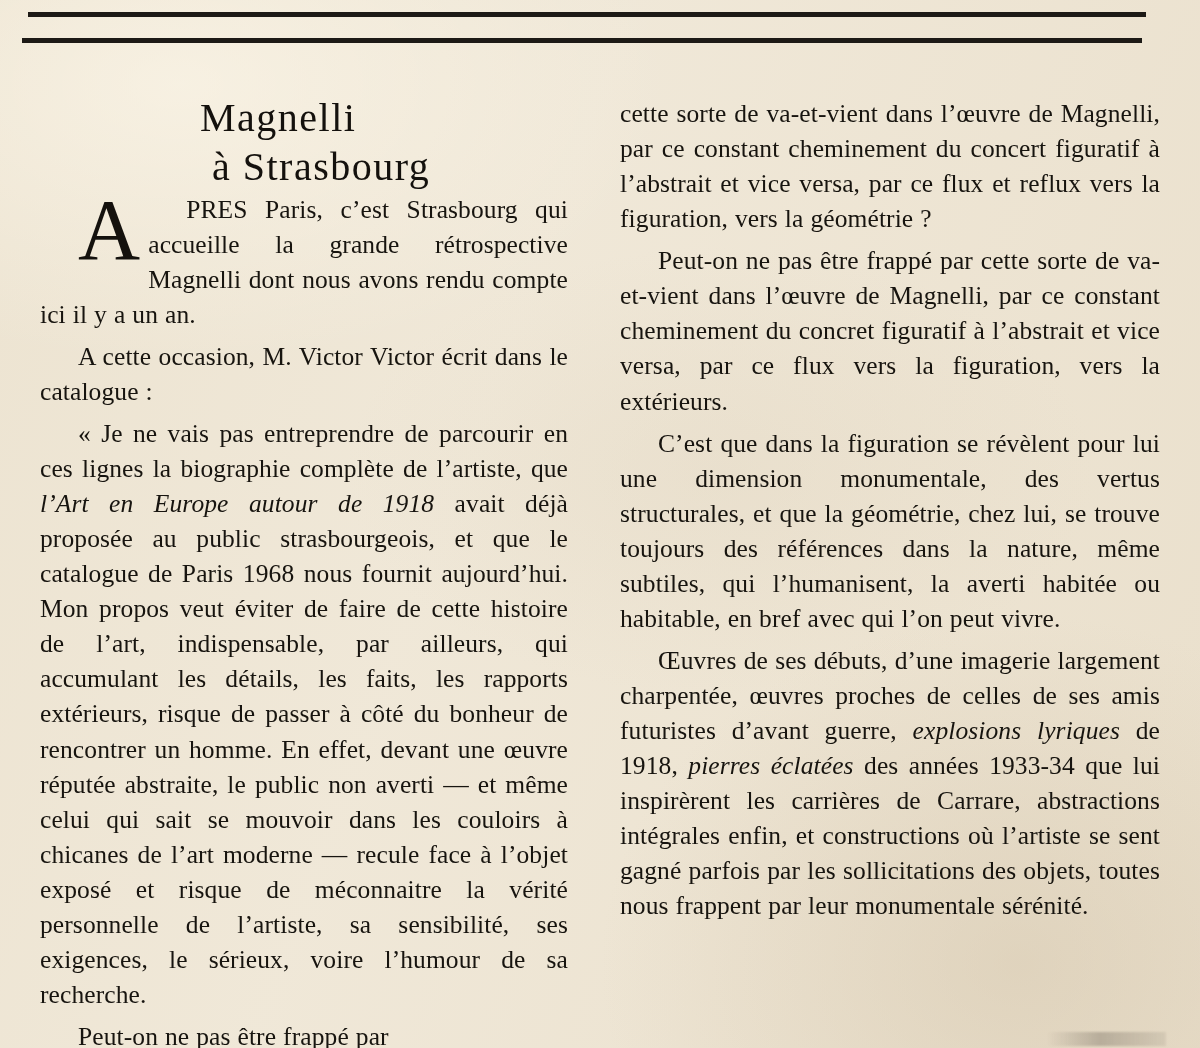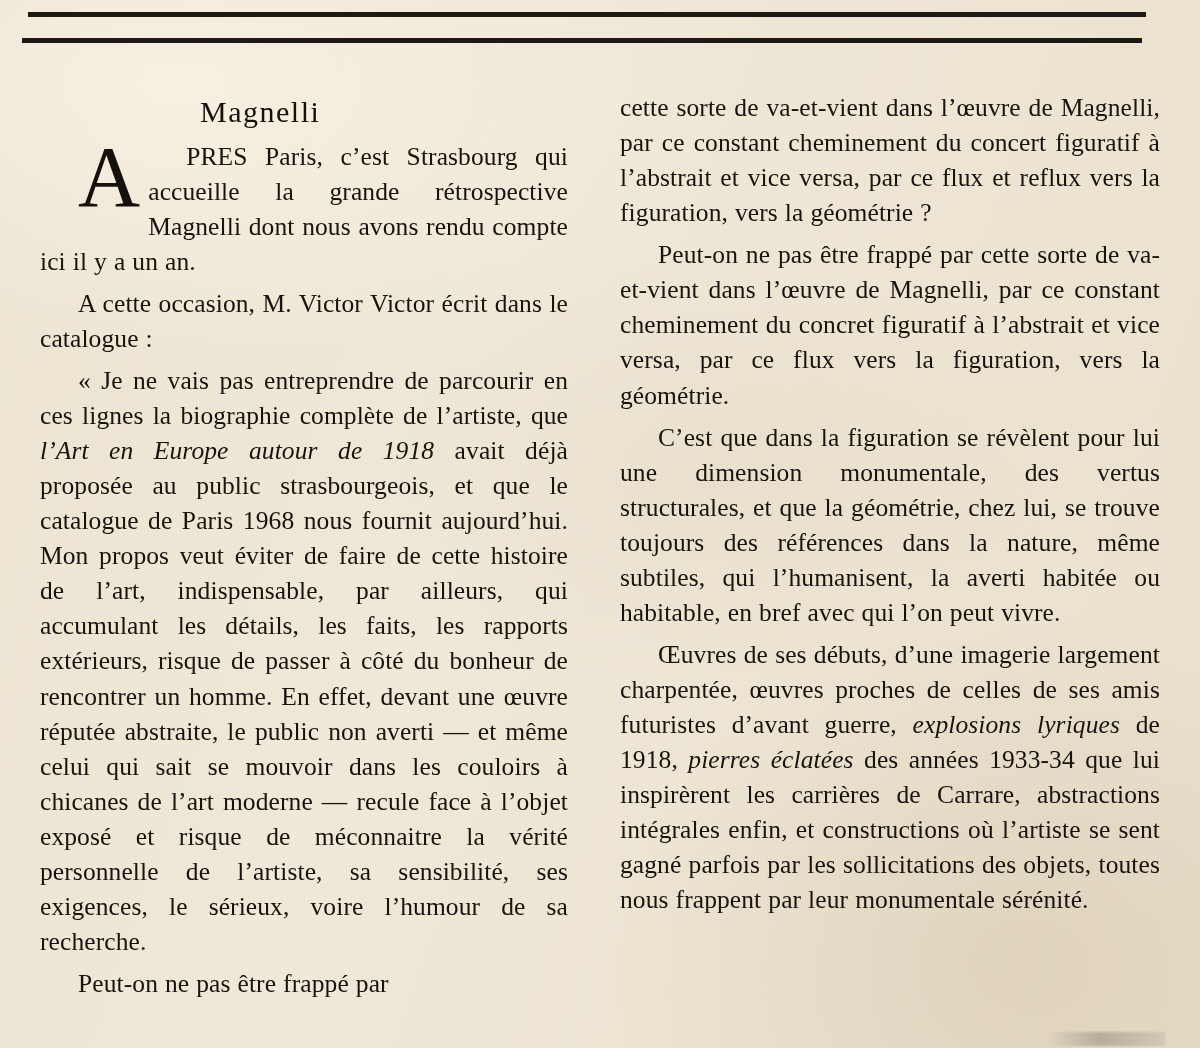--- a/index.html
+++ b/index.html
@@ -70,24 +70,24 @@
     left: 40px;
     width: 528px;
   }
   .col-right {
     left: 620px;
     width: 540px;
   }
 
   .headline {
     font-family: "Liberation Serif", serif;
-    font-size: 30px;
+    font-size: 40px;
     line-height: 1.22;
     letter-spacing: 1.5px;
-    margin: 24px 0 8px 0;
+    margin: 24px 0 0 0;
     padding-left: 160px;
     color: #14110d;
     font-weight: 400;
   }
   .headline .line2 {
     display: block;
     padding-left: 12px;
   }
 
   p.body {
@@ -116,21 +116,21 @@
     line-height: 0.76;
     padding: 6px 8px 0 0;
     font-family: "Liberation Serif", serif;
     color: #14110d;
   }
 
   em.it {
   }
 
   .col-right p.first {
-    margin-top: 20px;
+    margin-top: 26px;
     text-indent: 0;
   }
 
   .footer-smudge {
     position: absolute;
     right: 34px;
     bottom: 2px;
     width: 120px;
     height: 14px;
     background: linear-gradient(90deg, rgba(40,34,26,0) 0%, rgba(40,34,26,0.35) 45%, rgba(40,34,26,0.12) 100%);
@@ -147,41 +147,42 @@
 
   <div class="rule-top-1"></div>
   <div class="rule-top-2"></div>
 
   <div class="columns">
 
     <div class="col col-left">
 
       <h1 class="headline">
         <span>Magnelli</span>
+        <span class="line2">à Strasbourg</span>
       </h1>
 
       <p class="body dropcap-para">
         <span class="dropcap">A</span><span>PRES Paris, c’est Strasbourg qui accueille la grande rétrospective Magnelli dont nous avons rendu compte ici il y a un an.</span>
       </p>
 
       <p class="body">A cette occasion, M. Victor Victor écrit dans le catalogue :</p>
 
       <p class="body">
         <span>« Je ne vais pas entreprendre de parcourir en ces lignes la biographie complète de l’artiste, que </span><em class="it">l’Art en Europe autour de 1918</em><span> avait déjà proposée au public strasbourgeois, et que le catalogue de Paris 1968 nous fournit aujourd’hui. Mon propos veut éviter de faire de cette histoire de l’art, indispensable, par ailleurs, qui accumulant les détails, les faits, les rapports extérieurs, risque de passer à côté du bonheur de rencontrer un homme. En effet, devant une œuvre réputée abstraite, le public non averti — et même celui qui sait se mouvoir dans les couloirs à chicanes de l’art moderne — recule face à l’objet exposé et risque de méconnaitre la vérité personnelle de l’artiste, sa sensibilité, ses exigences, le sérieux, voire l’humour de sa recherche.</span>
       </p>
 
       <p class="body">Peut-on ne pas être frappé par</p>
 
     </div>
 
     <div class="col col-right">
 
       <p class="body first">cette sorte de va-et-vient dans l’œuvre de Magnelli, par ce constant cheminement du concert figuratif à l’abstrait et vice versa, par ce flux et reflux vers la figuration, vers la géométrie ?</p>
 
-      <p class="body">Peut-on ne pas être frappé par cette sorte de va-et-vient dans l’œuvre de Magnelli, par ce constant cheminement du concret figuratif à l’abstrait et vice versa, par ce flux vers la figuration, vers la géométrie.</p>
+      <p class="body">Peut-on ne pas être frappé par cette sorte de va-et-vient dans l’œuvre de Magnelli, par ce constant cheminement du concret figuratif à l’abstrait et vice versa, par ce flux vers la figuration, vers la extérieurs.</p>
 
       <p class="body">C’est que dans la figuration se révèlent pour lui une dimension monumentale, des vertus structurales, et que la géométrie, chez lui, se trouve toujours des références dans la nature, même subtiles, qui l’humanisent, la averti habitée ou habitable, en bref avec qui l’on peut vivre.</p>
 
       <p class="body">
         <span>Œuvres de ses débuts, d’une imagerie largement charpentée, œuvres proches de celles de ses amis futuristes d’avant guerre, </span><em class="it">explosions lyriques</em><span> de 1918, </span><em class="it">pierres éclatées</em><span> des années 1933-34 que lui inspirèrent les carrières de Carrare, abstractions intégrales enfin, et constructions où l’artiste se sent gagné parfois par les sollicitations des objets, toutes nous frappent par leur monumentale sérénité.</span>
       </p>
 
     </div>
 
   </div>

